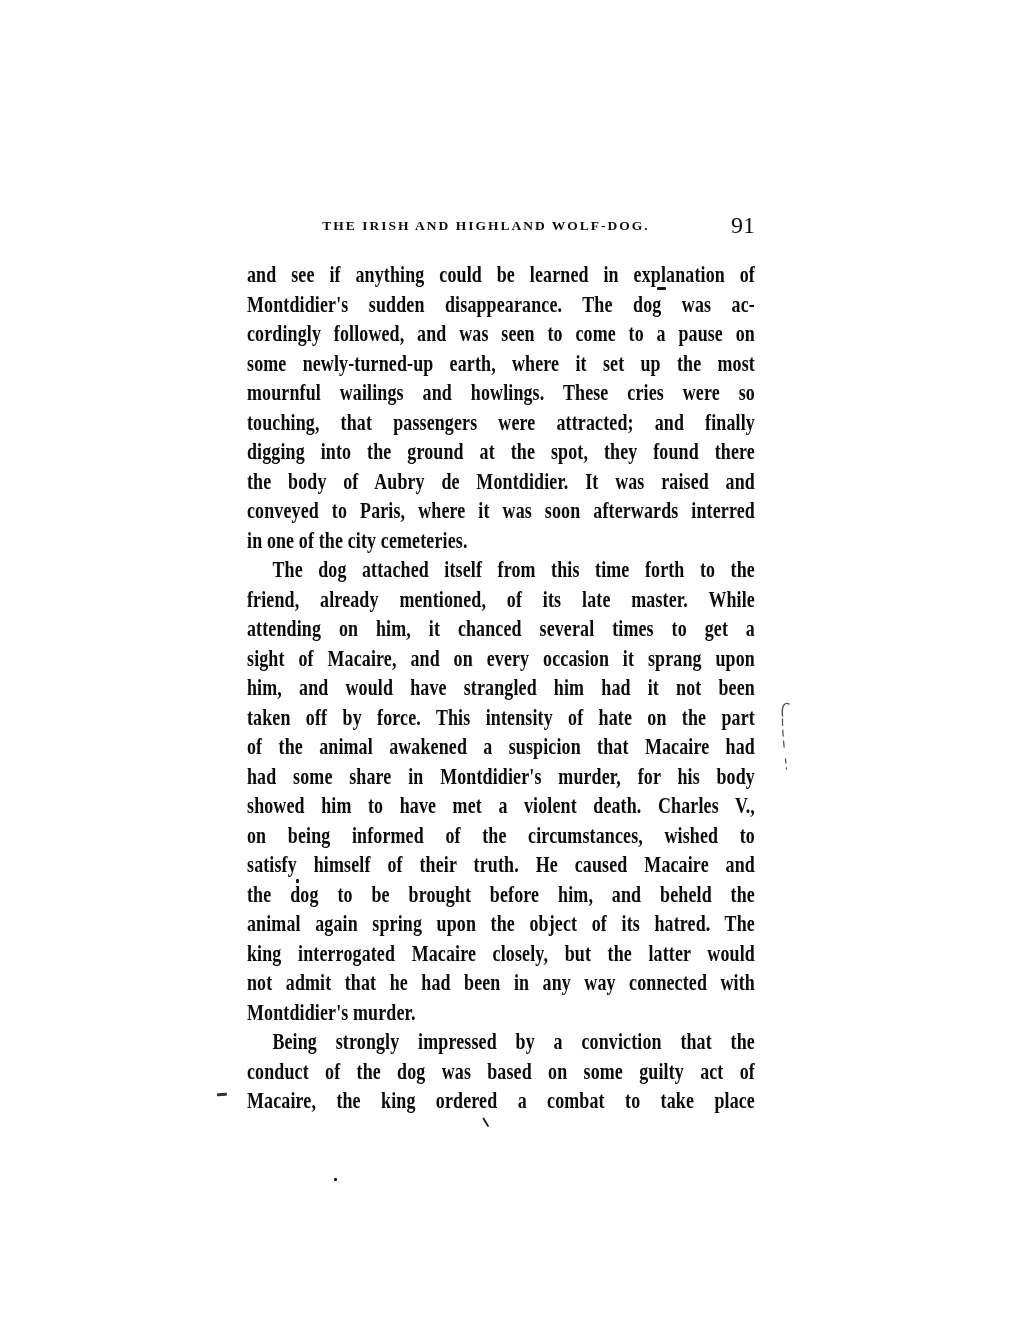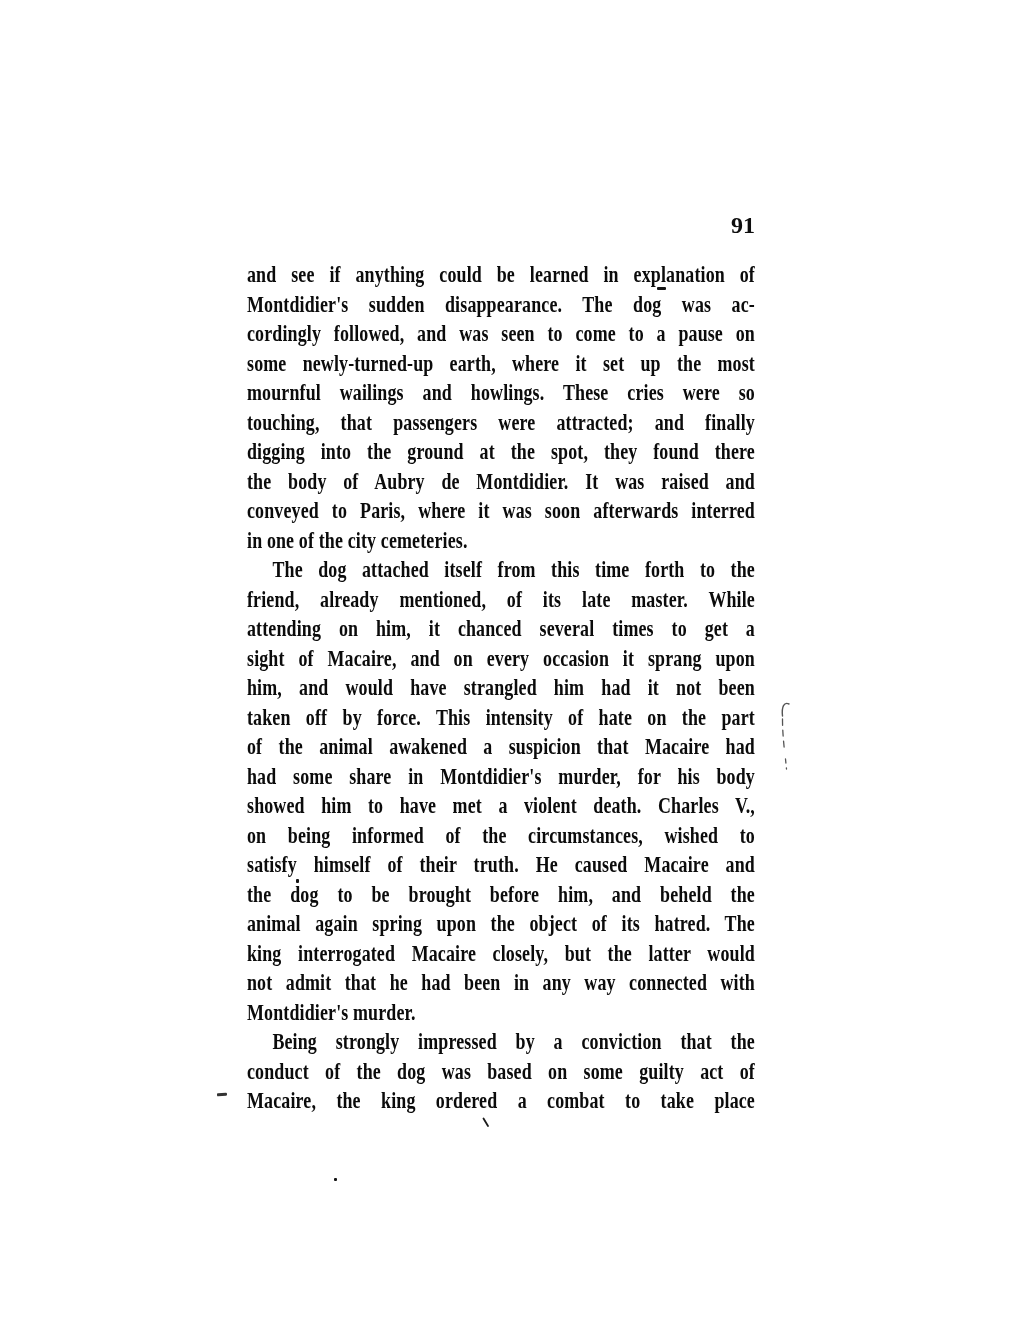--- a/index.html
+++ b/index.html
@@ -34,21 +34,21 @@
     font-size: 13.5px;
     letter-spacing: 2px;
     color: #0c0c0c;
     white-space: nowrap;
   }
   .folio {
     position: absolute;
     right: 0;
     top: 0;
     font-size: 24px;
-    font-weight: bold;
+    font-weight: normal;
     color: #0e0e0e;
     line-height: 24px;
   }
 
   
   .body-block {
     position: absolute;
     left: 247px;
     top: 260px;
     width: 680px;
@@ -108,20 +108,21 @@
   .speck-satisfy { left: 296px; top: 879px; width: 3px; height: 4px; }
   .speck-bottom  { left: 334px; top: 1178px; width: 3px; height: 3px; }
   .speck-dog     { left: 657px; top: 287px; width: 9px; height: 3px; }
 </style>
 </head>
 <body>
 
 <div id="page">
 
   <div class="header">
+    <div class="running-title">THE IRISH AND HIGHLAND WOLF-DOG.</div>
     <div class="folio">91</div>
   </div>
 
   <div class="body-block">
     <div class="line">and see if anything could be learned in explanation of</div>
     <div class="line">Montdidier's sudden disappearance. The dog was ac-</div>
     <div class="line">cordingly followed, and was seen to come to a pause on</div>
     <div class="line">some newly-turned-up earth, where it set up the most</div>
     <div class="line">mournful wailings and howlings. These cries were so</div>
     <div class="line">touching, that passengers were attracted; and finally</div>

